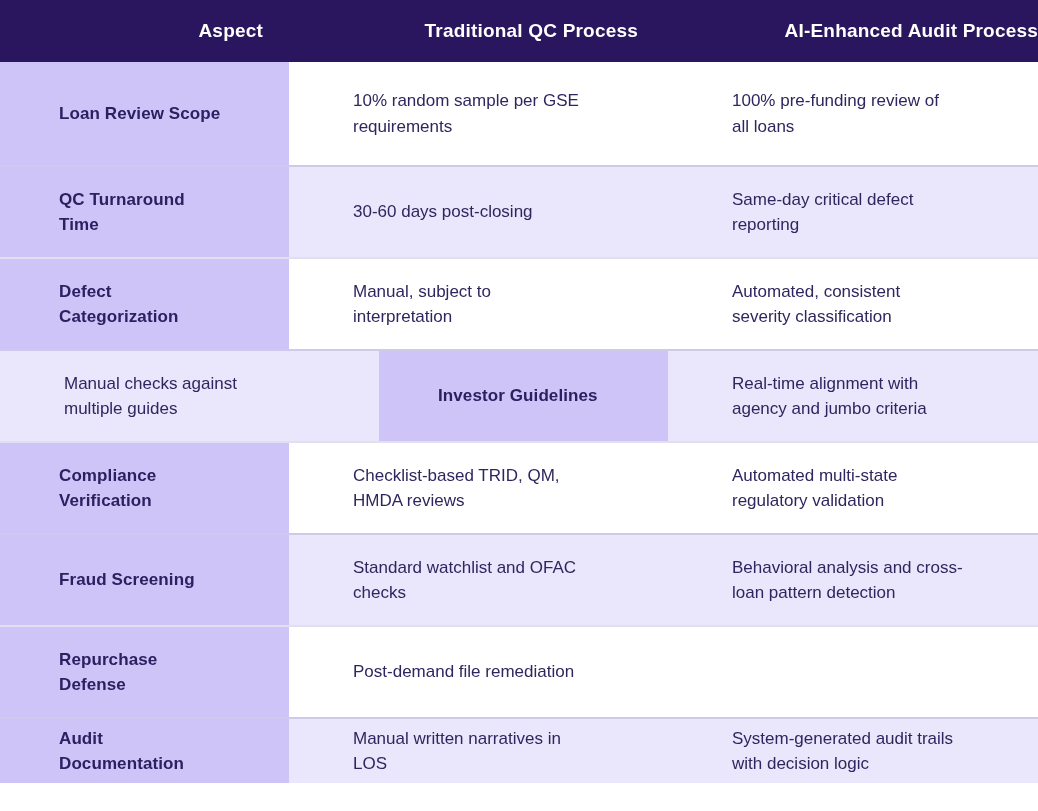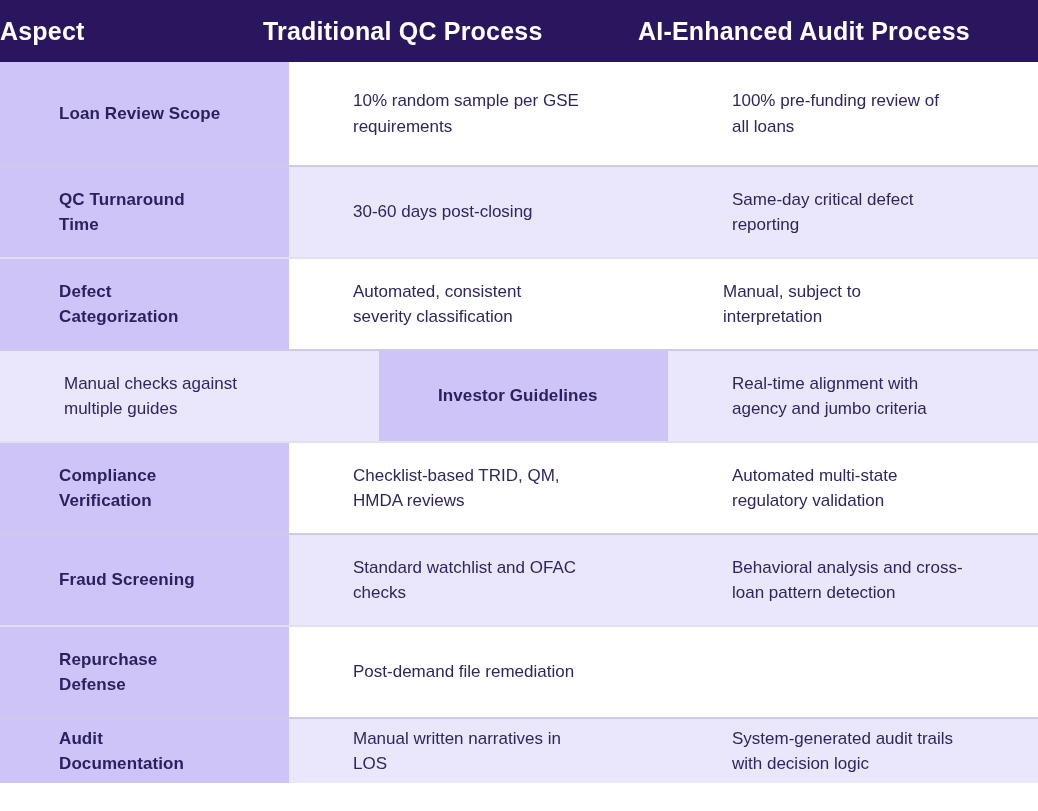--- a/index.html
+++ b/index.html
@@ -21,23 +21,23 @@
   .thead {
     height: 62px;
     flex: 0 0 62px;
     display: flex;
     align-items: stretch;
     background: var(--header_bg, #2a165e);
   }
   .th {
     display: flex;
     align-items: center;
-    justify-content: flex-start;
+    justify-content: flex-end;
     color: var(--header_text, #ffffff);
-    font-size: 25px;
+    font-size: 19px;
     font-weight: 600;
     letter-spacing: 0.2px;
     white-space: nowrap;
   }
   .th.h1 { width: 263px; }
   .th.h2 { width: 375px; }
   .th.h3 { flex: 1; }
   
   .row {
     display: flex;
@@ -120,28 +120,28 @@
         <span class="cell-text">Same-day critical defect
 reporting</span>
       </div>
   </div>
 
   <div class="row" style="height:92px">
     <div class="cell c1">
         <span class="cell-text">Defect
 Categorization</span>
       </div>
+    <div class="cell c2">
+        <span class="cell-text">Manual, subject to
+interpretation</span>
+      </div>
     <div class="cell c3">
         <span class="cell-text">Automated, consistent
 severity classification</span>
       </div>
-    <div class="cell c2">
-        <span class="cell-text">Manual, subject to
-interpretation</span>
-      </div>
   </div>
 
   <div class="row alt" style="height:92px">
     <div class="cell c2">
         <span class="cell-text">Manual checks against
 multiple guides</span>
       </div>
     <div class="cell c1">
         <span class="cell-text">Investor Guidelines</span>
       </div>

